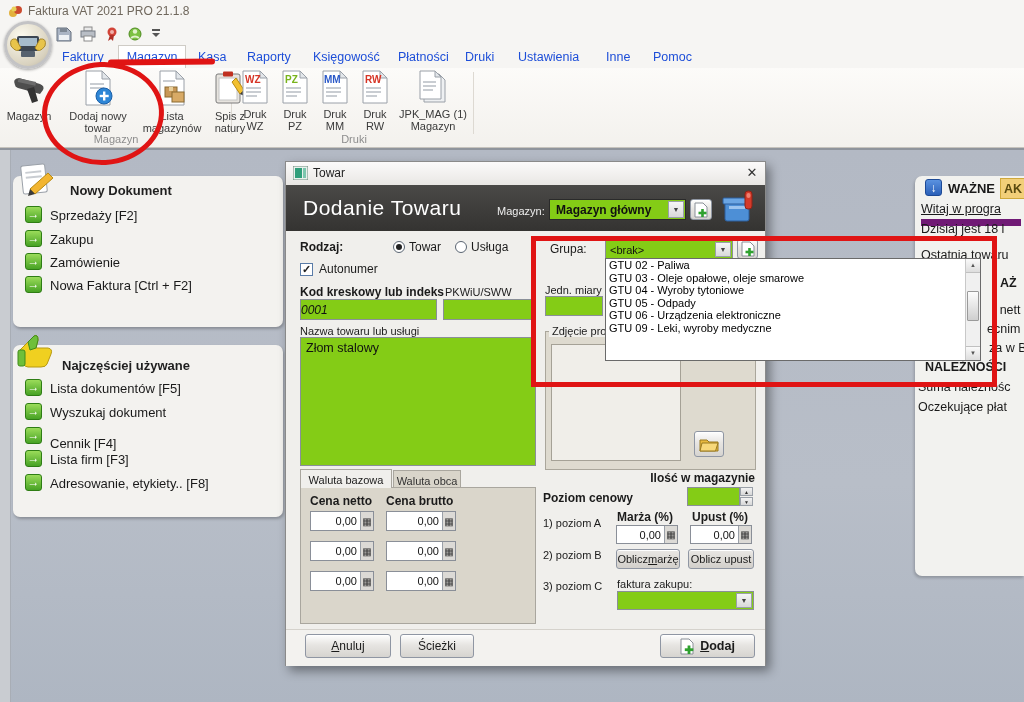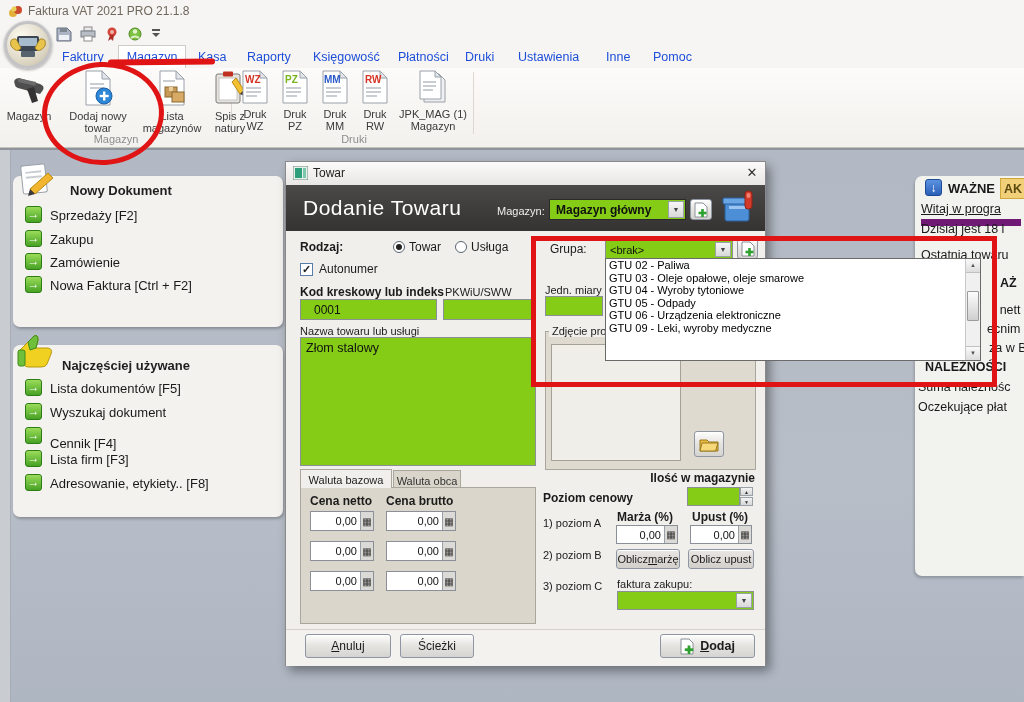--- a/index.html
+++ b/index.html
@@ -321,21 +321,21 @@
   <div class="radio" style="left:455px;top:241px;z-index:12;"></div>
   <div class="abs lbl12" style="left:471px;top:240px;z-index:12;">Usługa</div>
 
   <div class="abs" style="left:300px;top:263px;width:13px;height:13px;background:#fff;border:1px solid #5a7ca8;box-sizing:border-box;z-index:12;
               font-size:11px;font-weight:bold;color:#222;line-height:11px;text-align:center;">✓</div>
   <div class="abs lbl12" style="left:319px;top:262px;z-index:12;">Autonumer</div>
 
   <div class="abs lbl12 b" style="left:300px;top:285px;z-index:12;">Kod kreskowy lub indeks</div>
   <div class="abs lbl" style="left:445px;top:286px;z-index:12;">PKWiU/SWW</div>
   <div class="field" style="left:300px;top:299px;width:137px;height:21px;z-index:12;">
-    <span style="font-size:12px;color:#111;padding-left:13px;line-height:19px;">0001</span>
+    <span style="font-size:12px;color:#111;padding-left:0;line-height:19px;font-style:italic;">0001</span>
   </div>
   <div class="field" style="left:443px;top:299px;width:92px;height:21px;z-index:12;">
     <span style="font-size:12px;color:#111;padding-left:5px;line-height:19px;"></span>
   </div>
 
   <div class="abs lbl" style="left:300px;top:325px;z-index:12;">Nazwa towaru lub usługi</div>
   <div class="field" style="left:300px;top:337px;width:236px;height:129px;z-index:12;">
     <span style="font-size:12.5px;color:#111;padding:3px 5px;display:block;">Złom stalowy</span>
   </div>
 

